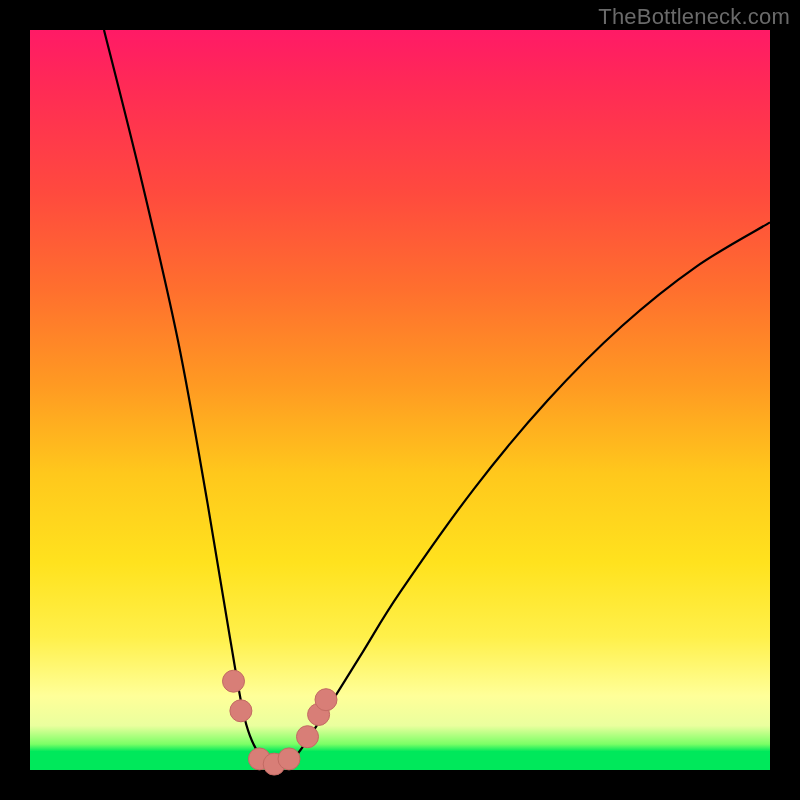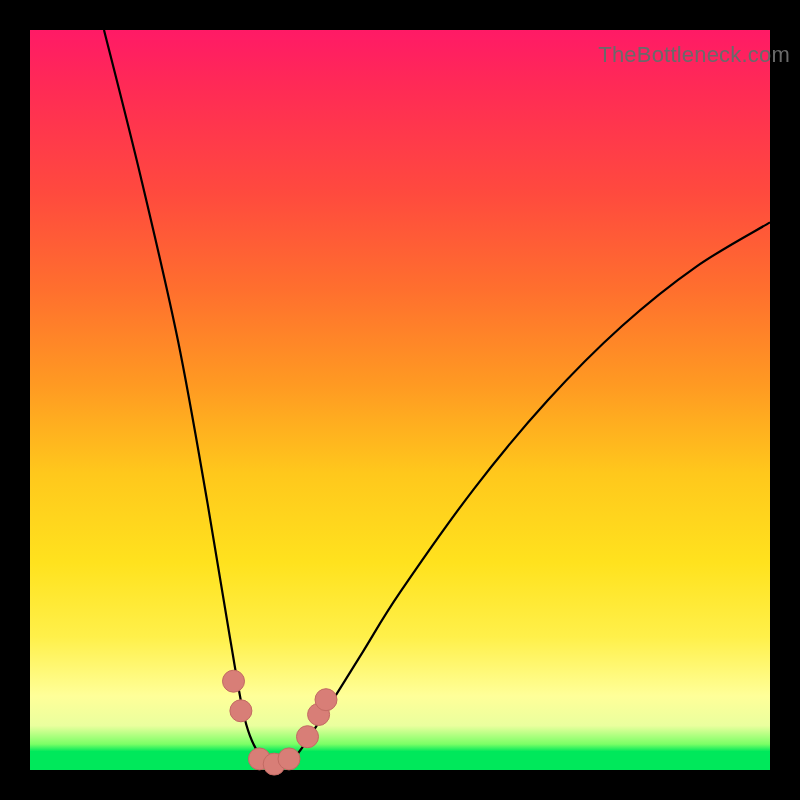--- a/index.html
+++ b/index.html
@@ -45,21 +45,20 @@
   }
   .watermark {
     position: absolute;
     top: 4px;
     right: 10px;
     color: #6a6a6a;
     font-size: 22px;
     letter-spacing: 0.2px;
     font-weight: 400;
     user-select: none;
-    margin-top: 38px;
   }
   svg.curve {
     position: absolute;
     left: 0;
     top: 0;
     width: 740px;
     height: 740px;
     overflow: visible;
   }
   .dot {

